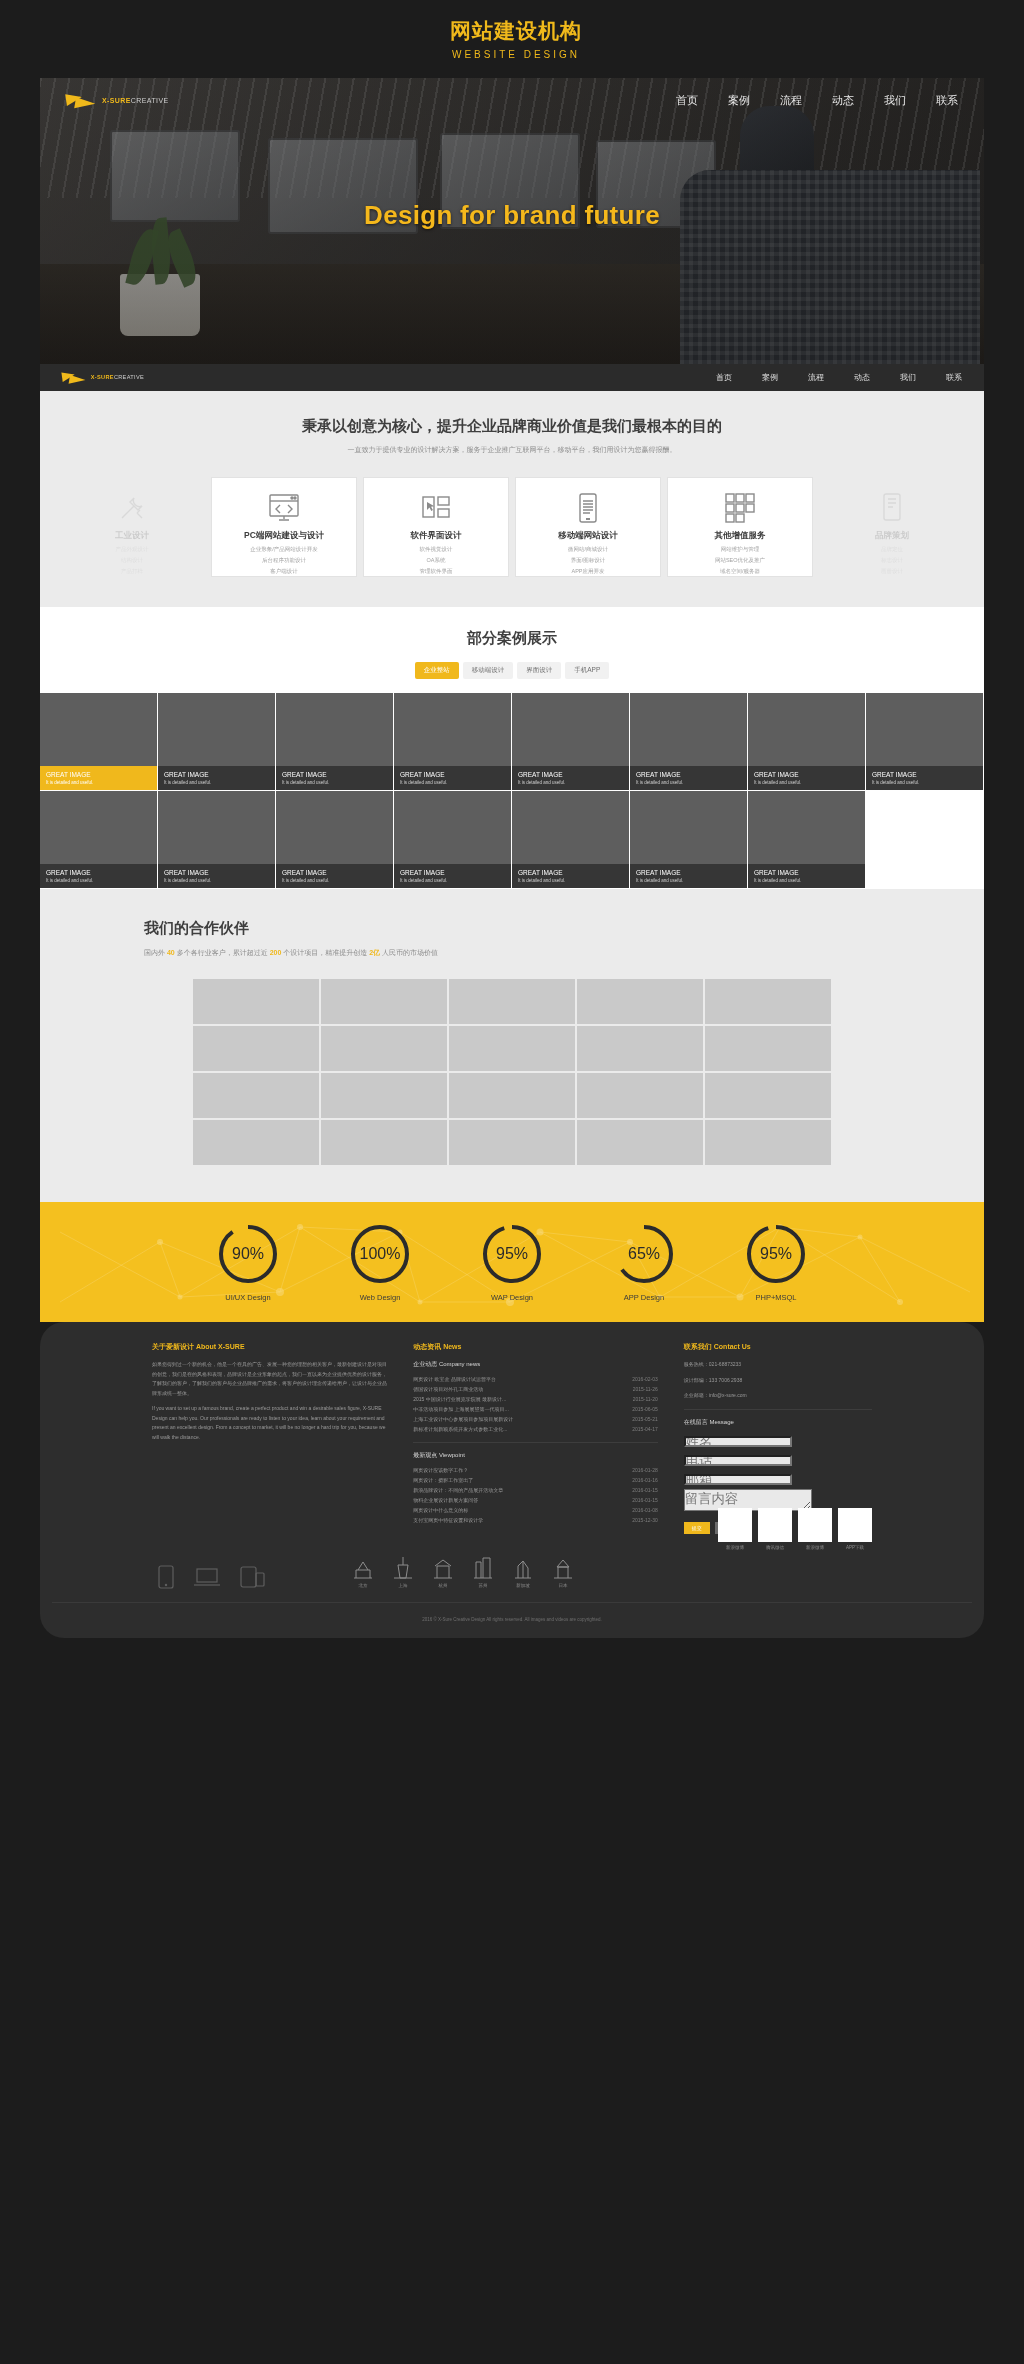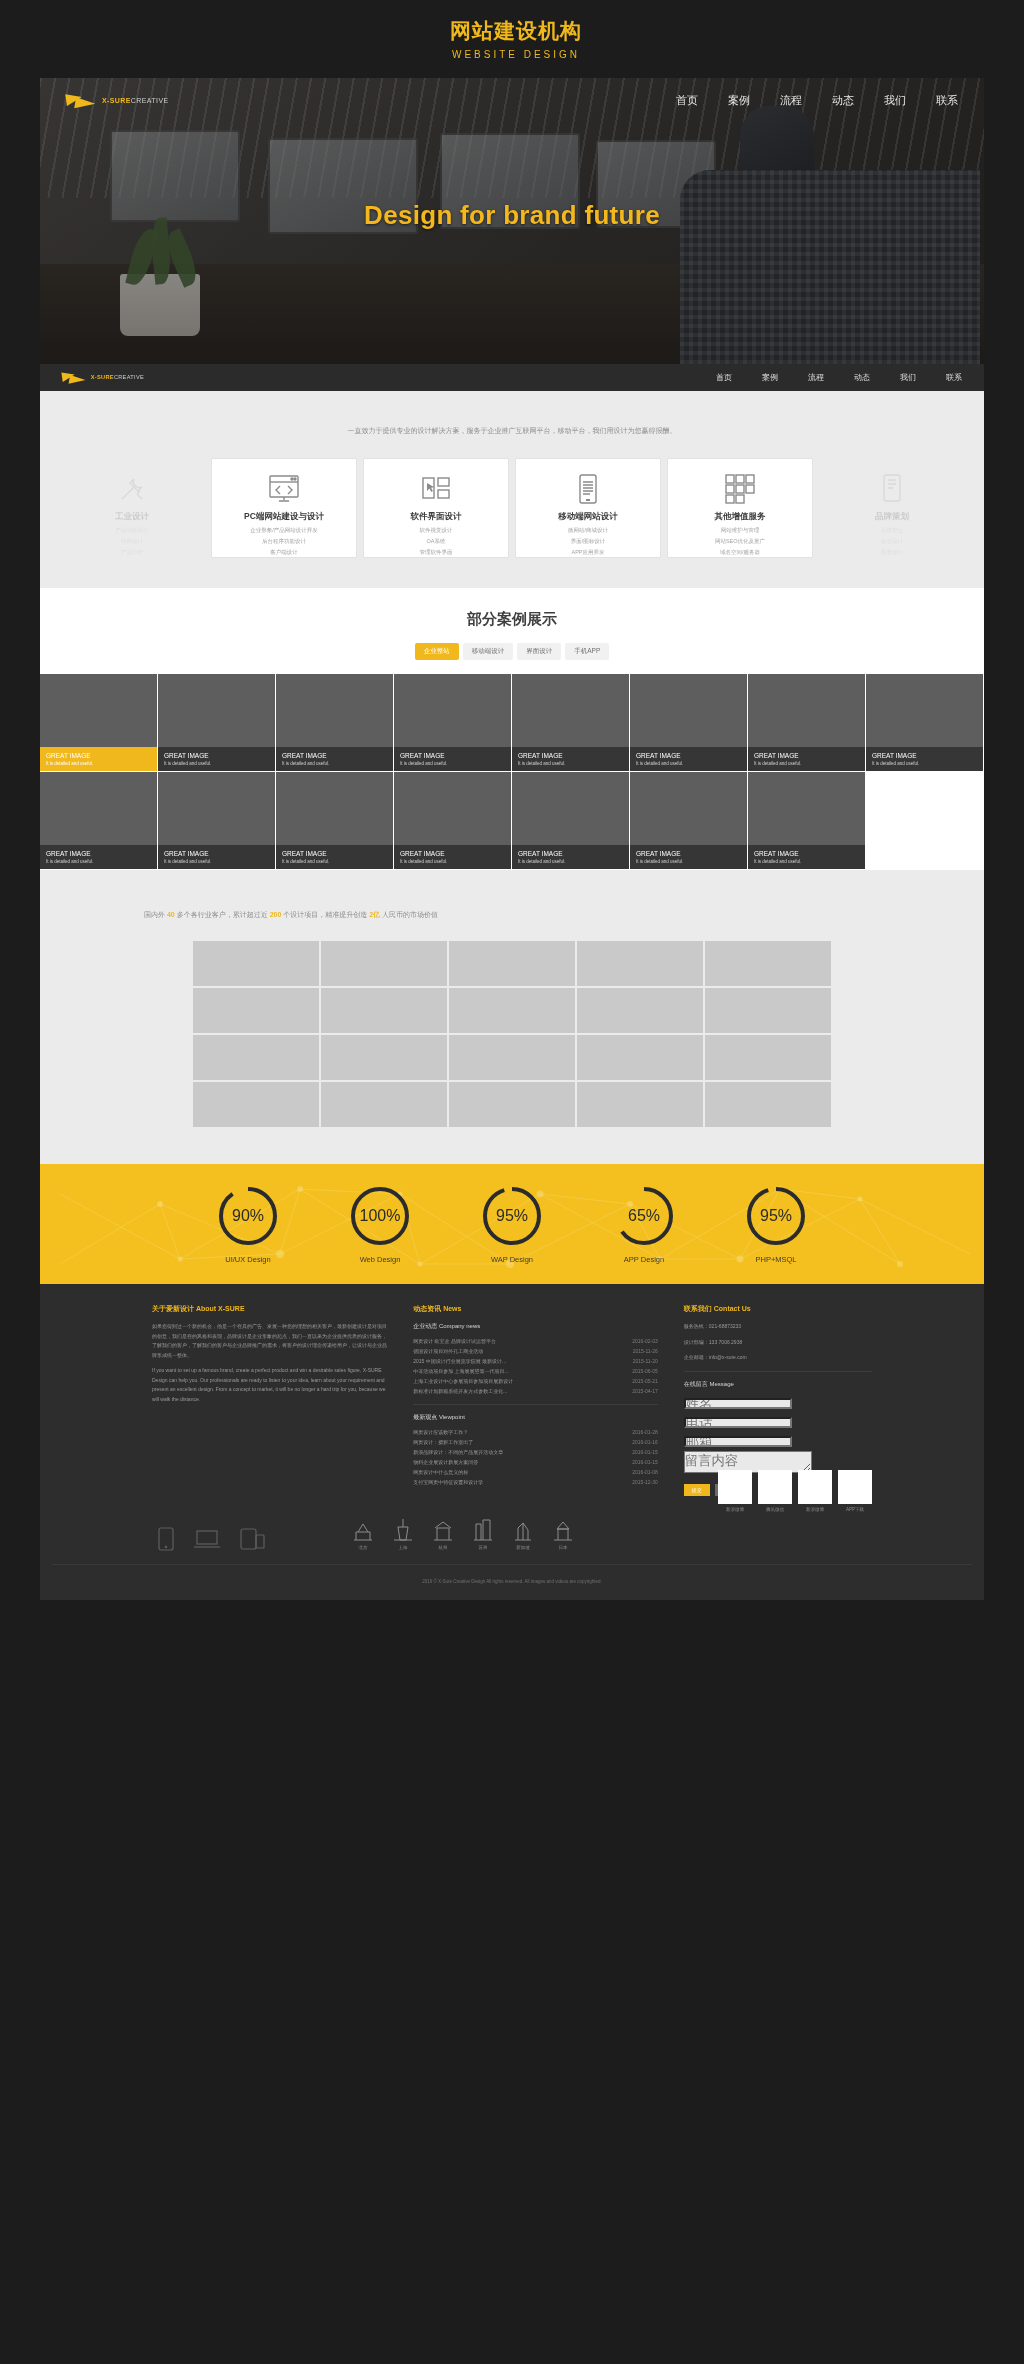--- a/index.html
+++ b/index.html
@@ -102,21 +102,21 @@
            display:flex; align-items:center; justify-content:center; gap:32px; }
   .net { position:absolute; inset:0; opacity:.45; }
   .stat { width:100px; text-align:center; position:relative; z-index:2; }
   .ring { width:62px; height:62px; margin:0 auto; position:relative; }
   .ring svg { transform:rotate(-90deg); }
   .ring span { position:absolute; inset:0; display:flex; align-items:center; justify-content:center;
                font-size:16px; color:#2b2b2b; font-weight:normal; }
   .stat .lbl { font-size:7.5px; color:#3b3b3b; margin-top:8px; }
 
   
-  .footer { background:#2d2d2d; padding:20px 12px 0; }
+  .footer { background:#2d2d2d; padding:20px 12px 0;border-radius:24px; }
   .fcols { display:flex; padding:0 100px; gap:26px; }
   .fcol { flex:1; }
   .fcol h5 { color:#f0b81c; font-size:7px; font-weight:bold; margin-bottom:8px; }
   .fcol p { color:#9a9a9a; font-size:5px; line-height:1.9; }
   .fcol p + p { margin-top:6px; }
   .newsrow { display:flex; justify-content:space-between; color:#9a9a9a; font-size:5px; line-height:2; }
   .newsrow span:last-child { color:#7d7d7d; }
   .subh { color:#d6d6d6; font-size:6px; margin:8px 0 5px; }
   .line { height:1px; background:#3d3d3d; margin:8px 0; }
   .inp { width:108px; height:11px; background:#e9e9e9; margin-bottom:4px; }
@@ -197,20 +197,21 @@
         <a href="#">首页</a>
         <a href="#">案例</a>
         <a href="#">流程</a>
         <a href="#">动态</a>
         <a href="#">我们</a>
         <a href="#">联系</a>
       </nav>
     </div>
 
     <section class="services">
+      <h2 class="sec-h">秉承以创意为核心，提升企业品牌商业价值是我们最根本的目的</h2>
       <p class="sec-p">一直致力于提供专业的设计解决方案，服务于企业推广互联网平台，移动平台，我们用设计为您赢得报酬。</p>
       <div class="cards">
 
         <div class="card dim">
           <div class="ico">
             <svg class="gico" width="30" height="30" viewBox="0 0 30 30">
                 <path d="M5 25 L17 13 M13 9 l4-4 a6 6 0 0 0 8 8 l-4 4 z"></path>
                 <path d="M20 20 l5 5 M23 17 l-3 3"></path>
               </svg>
           </div>
@@ -397,20 +398,21 @@
         <div class="cell">
             <div class="cap">
               <b>GREAT IMAGE</b>
               <i>It is detailed and useful.</i>
             </div>
           </div>
       </div>
     </section>
 
     <section class="partners">
+      <h2 class="ph">我们的合作伙伴</h2>
       <p class="pp">
         <span>国内外 </span><b>40</b><span> 多个各行业客户，累计超过近 </span><b>200</b><span> 个设计项目，精准提升创造 </span><b>2亿</b><span> 人民币的市场价值</span>
       </p>
       <div class="pgrid">
         <div class="pcell"></div>
           <div class="pcell"></div>
           <div class="pcell"></div>
           <div class="pcell"></div>
           <div class="pcell"></div>
         <div class="pcell"></div>

